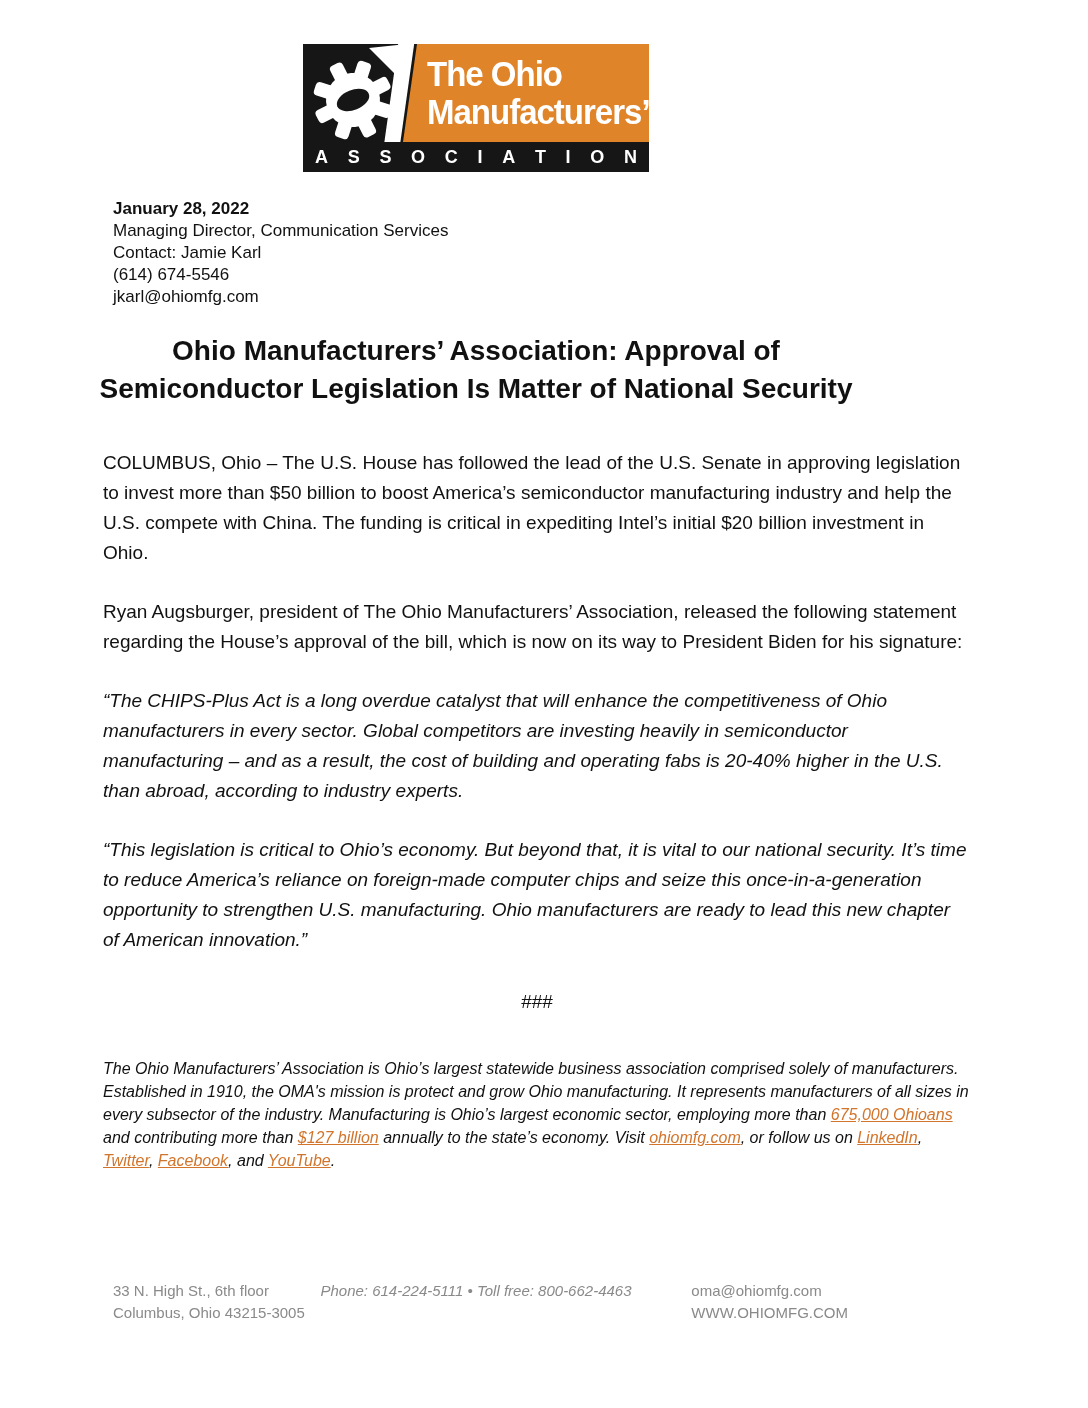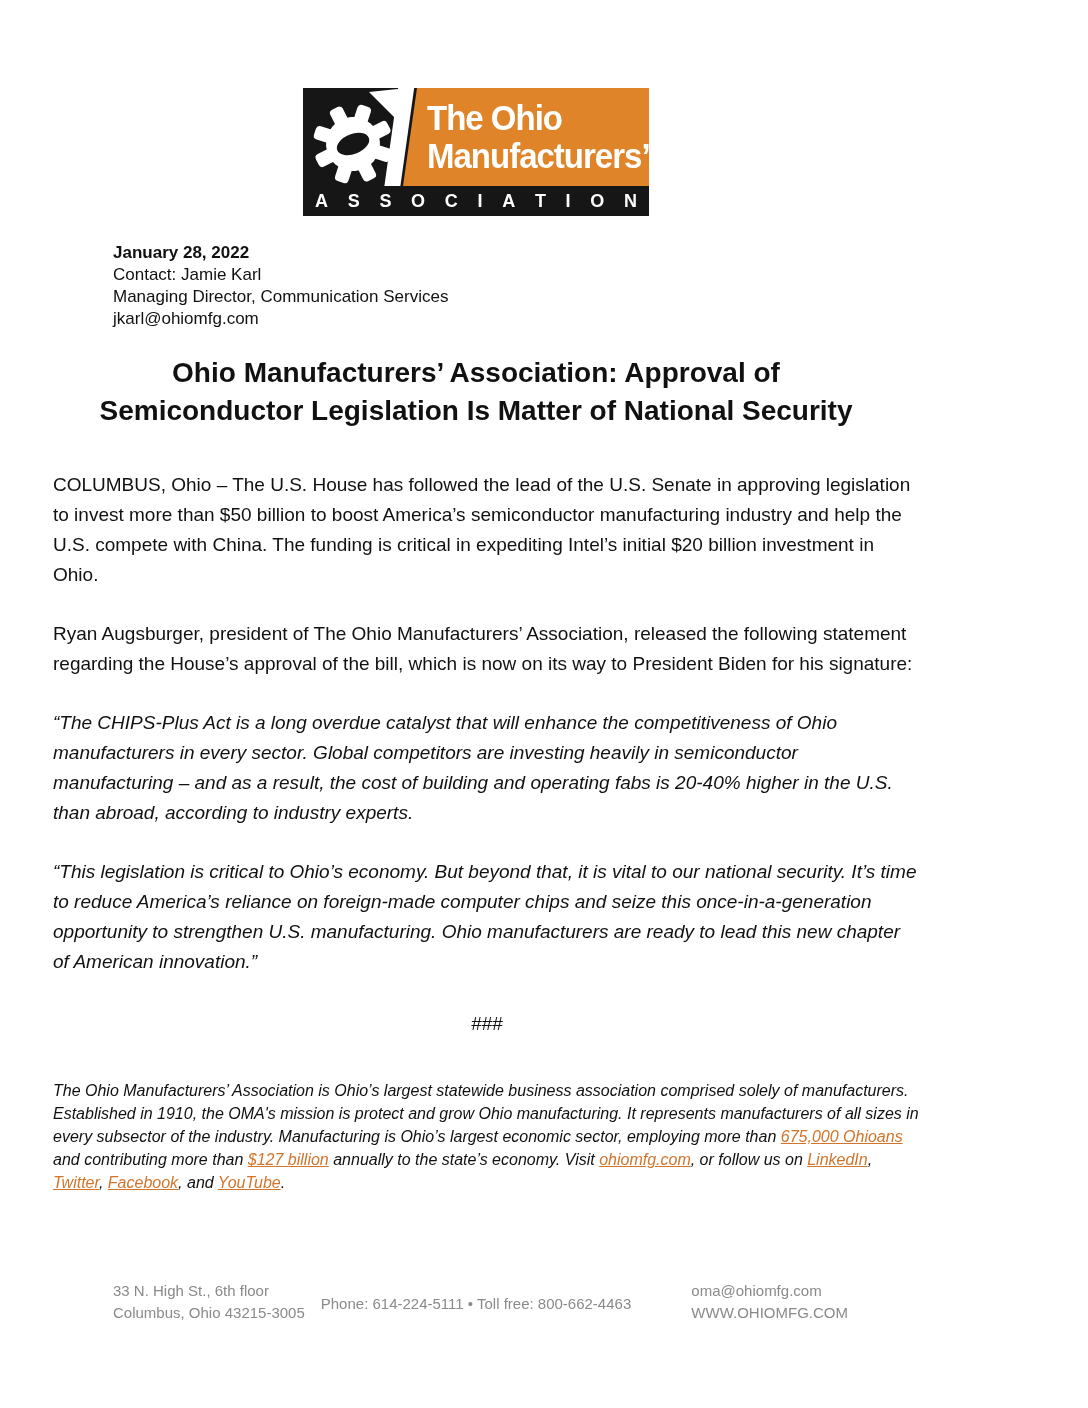--- a/index.html
+++ b/index.html
@@ -4,21 +4,21 @@
 <style>
   * { margin: 0; padding: 0; box-sizing: border-box; }
   html, body { background: #ffffff; }
   body {
     width: 1088px; height: 1408px;
     font-family: "Liberation Sans", "DejaVu Sans", sans-serif;
     color: #111111;
     position: relative;
     overflow: hidden;
   }
-  .page { position: relative; width: 952px; height: 1408px; padding-top: 88px; }
+  .page { position: relative; width: 952px; height: 1408px; padding-top: 44px; }
 
   
   .logo {
     width: 346px; height: 128px;
     margin: 0 auto 26px auto;
     position: relative;
     background: #161616;
   }
   .logo-gear-area {
     position: absolute; left: 0; top: 0; width: 110px; height: 98px;
@@ -55,38 +55,38 @@
   .contact .date { font-weight: bold; }
 
   
   .headline {
     margin: 24px auto 0 auto; width: 920px;
     text-align: center; font-weight: bold;
     font-size: 28px; line-height: 38px;
   }
 
   
-  .body-copy { width: 868px; margin: 40px auto 0 53px; font-size: 19px; line-height: 30px; }
+  .body-copy { width: 868px; margin: 40px auto 0 103px; font-size: 19px; line-height: 30px; }
   .body-copy p { margin-bottom: 29px; }
   .body-copy p.quote { font-style: italic; }
   .divider { text-align: center; font-size: 19px; margin: 32px 0 40px 0; }
   .boilerplate {
     font-style: italic; font-size: 16px; line-height: 23px;
   }
   .doc-link {
     color: #D2752C; text-decoration: underline; cursor: pointer; text-align: right;
   }
 
   
   .footer {
     position: absolute; left: 0; right: 0; top: 1280px;
     color: #8a8a8a; font-size: 15px; line-height: 22px;
   }
   .footer .col-left   { position: absolute; left: 113px; top: 0; text-align: left; }
-  .footer .col-center { position: absolute; left: 50%; transform: translateX(-50%); top: 13px; text-align: center; white-space: nowrap; }
+  .footer .col-center { position: absolute; left: 50%; transform: translateX(-50%); top: 0; text-align: center; white-space: nowrap; font-style: italic; }
   .footer .col-right  { position: absolute; right: 104px; top: 0; }
 </style>
 </head>
 <body>
 
 <div class="page">
 
   <div class="logo">
     <div class="logo-gear-area">
       <svg width="110" height="98" viewBox="0 0 110 98" xmlns="http://www.w3.org/2000/svg">
@@ -132,22 +132,23 @@
           <span>T</span>
           <span>I</span>
           <span>O</span>
           <span>N</span>
         </div>
     </div>
   </div>
 
   <div class="contact">
     <div class="date">January 28, 2022</div>
+    <div>Managing Director, Communication Services</div>
     <div>Contact: Jamie Karl</div>
-    <div>Managing Director, Communication Services</div>
+    <div>(614) 674-5546</div>
     <div>jkarl@ohiomfg.com</div>
   </div>
 
   <div class="headline">
     <div>Ohio Manufacturers’ Association: Approval of</div>
     <div>Semiconductor Legislation Is Matter of National Security</div>
   </div>
 
   <div class="body-copy">
     <p>COLUMBUS, Ohio – The U.S. House has followed the lead of the U.S. Senate in approving legislation to invest more than $50 billion to boost America’s semiconductor manufacturing industry and help the U.S. compete with China. The funding is critical in expediting Intel’s initial $20 billion investment in Ohio.</p>

